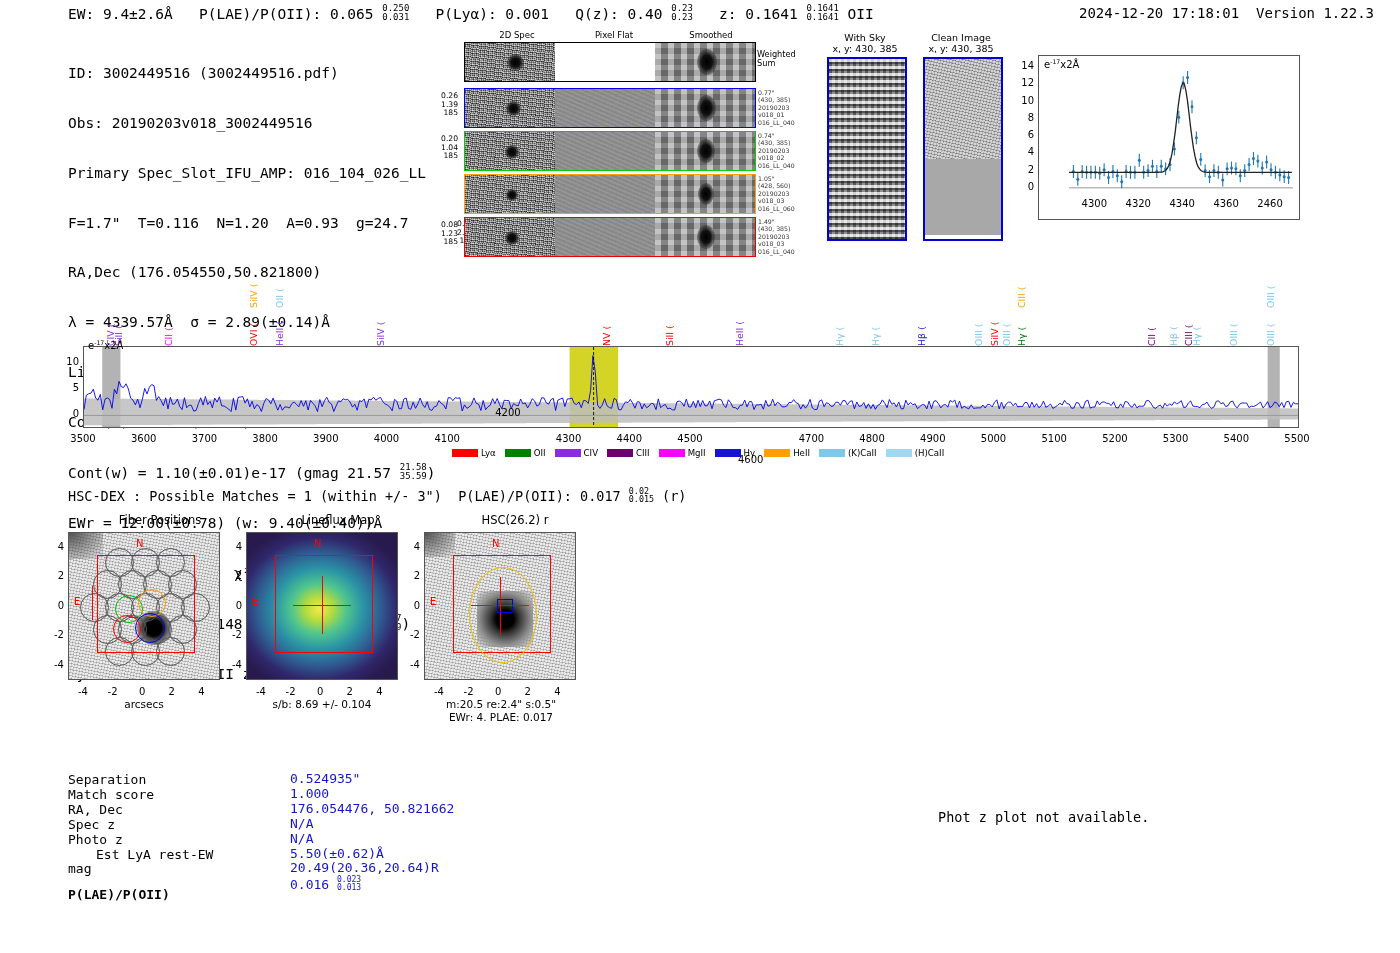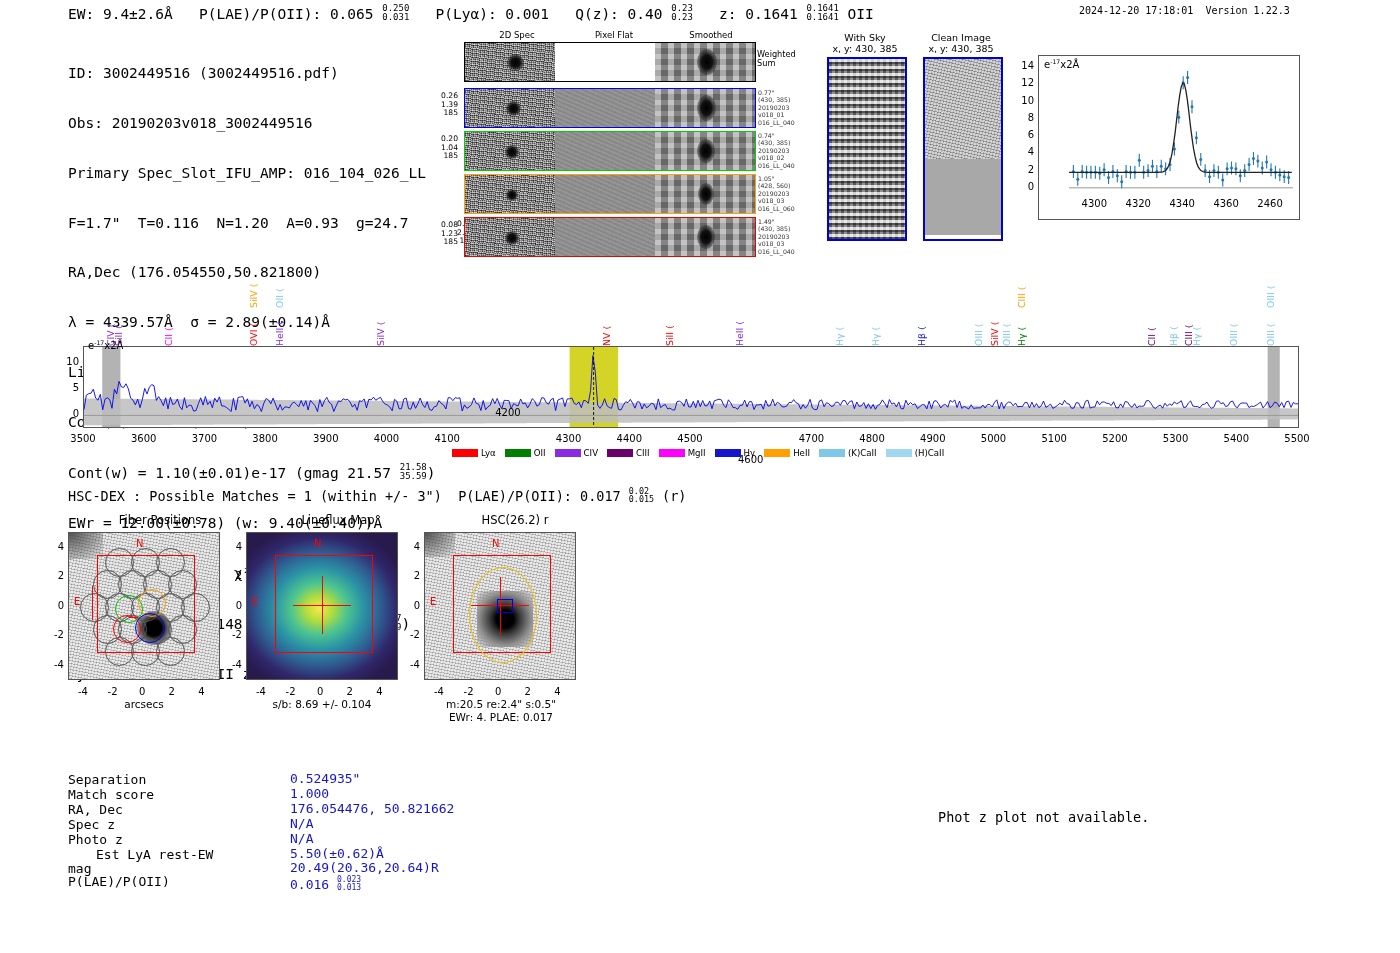--- a/index.html
+++ b/index.html
@@ -8,21 +8,21 @@
   .abs{position:absolute;}
   .mono{font-family:"DejaVu Sans Mono","Liberation Mono",monospace;}
   .sans{font-family:"DejaVu Sans","Liberation Sans",sans-serif;}
   .nowrap{white-space:pre;}
   sub,sup{font-size:.62em;line-height:0;}
   .frac{display:inline-block;vertical-align:-0.15em;font-size:.62em;line-height:1.0;text-align:left;}
   .frac span{display:block;}
 
   
   #hdr-line{left:68px;top:4px;font-size:14.5px;}
-  #hdr-stamp{left:1079px;top:5px;font-size:10px;}
+  #hdr-stamp{left:1079px;top:5px;font-size:14px;}
   #info-block{left:68px;top:32px;font-size:14.5px;line-height:16.6px;}
 
   
   #specstrip{left:424px;top:30px;width:395px;height:220px;}
   .striphdr{position:absolute;font-size:8.5px;}
   .panel{position:absolute;display:flex;}
   .panel .cellA,.panel .cellB,.panel .cellC{height:100%;}
   .lnum{position:absolute;font-size:7.6px;line-height:8.6px;text-align:right;width:34px;}
   .rnum{position:absolute;font-size:6.2px;line-height:7.4px;color:#333;width:46px;}
   .wsum{position:absolute;font-size:8.2px;line-height:9.4px;}
@@ -572,16 +572,16 @@
     <div class="k" style="top: 29.8px; position: absolute;">RA, Dec</div>
     <div class="v" style="top: 28.8px; position: absolute;">176.054476, 50.821662</div>
     <div class="k" style="top: 44.7px; position: absolute;">Spec z</div>
     <div class="v" style="top: 43.7px; position: absolute;">N/A</div>
     <div class="k" style="top: 59.6px; position: absolute;">Photo z</div>
     <div class="v" style="top: 58.6px; position: absolute;">N/A</div>
     <div class="k" style="top: 74.5px; position: absolute; margin-left: 28px;">Est LyA rest-EW</div>
     <div class="v" style="top: 73.5px; position: absolute;">5.50(±0.62)Å</div>
     <div class="k" style="top: 89.4px; position: absolute;">mag</div>
     <div class="v" style="top: 88.4px; position: absolute;">20.49(20.36,20.64)R</div>
-    <div class="k" style="top: 102px; position: absolute;">P(LAE)/P(OII)</div>
+    <div class="k" style="top: 115px; position: absolute; font-weight: bold;">P(LAE)/P(OII)</div>
     <div class="v" style="top: 103.3px; position: absolute;">0.016 <span class="frac"><span>0.023</span><span>0.013</span></span></div>
   </div>
 <div class="abs mono" id="photz">Phot z plot not available.</div>
 
 </body></html>

